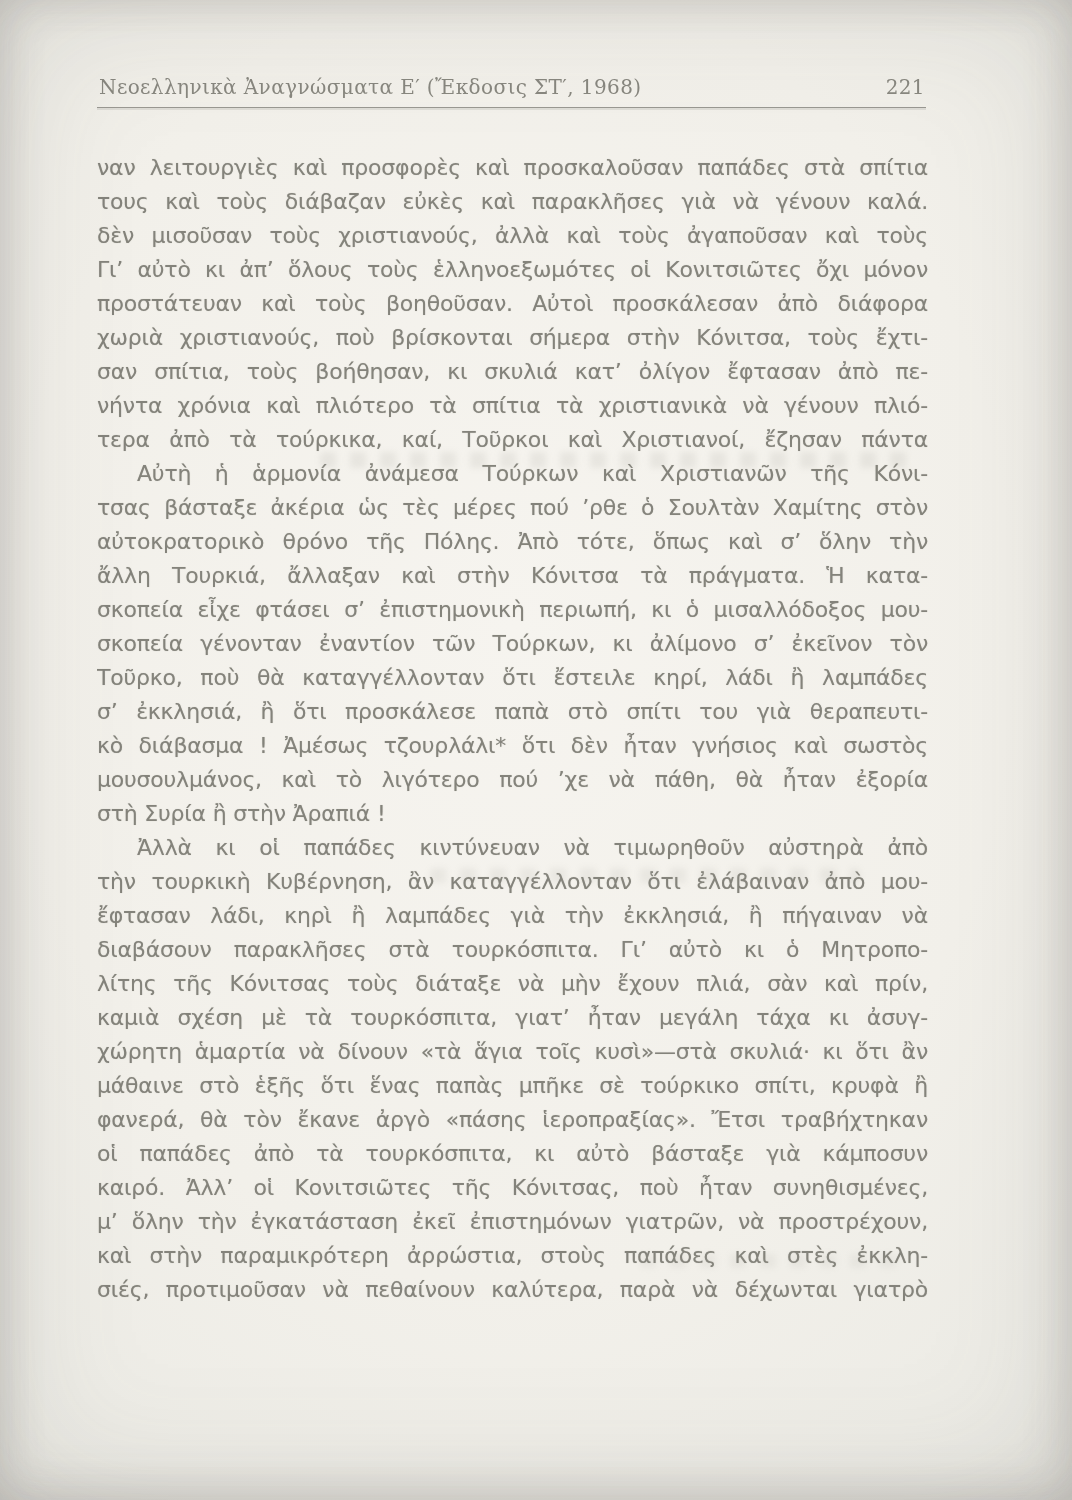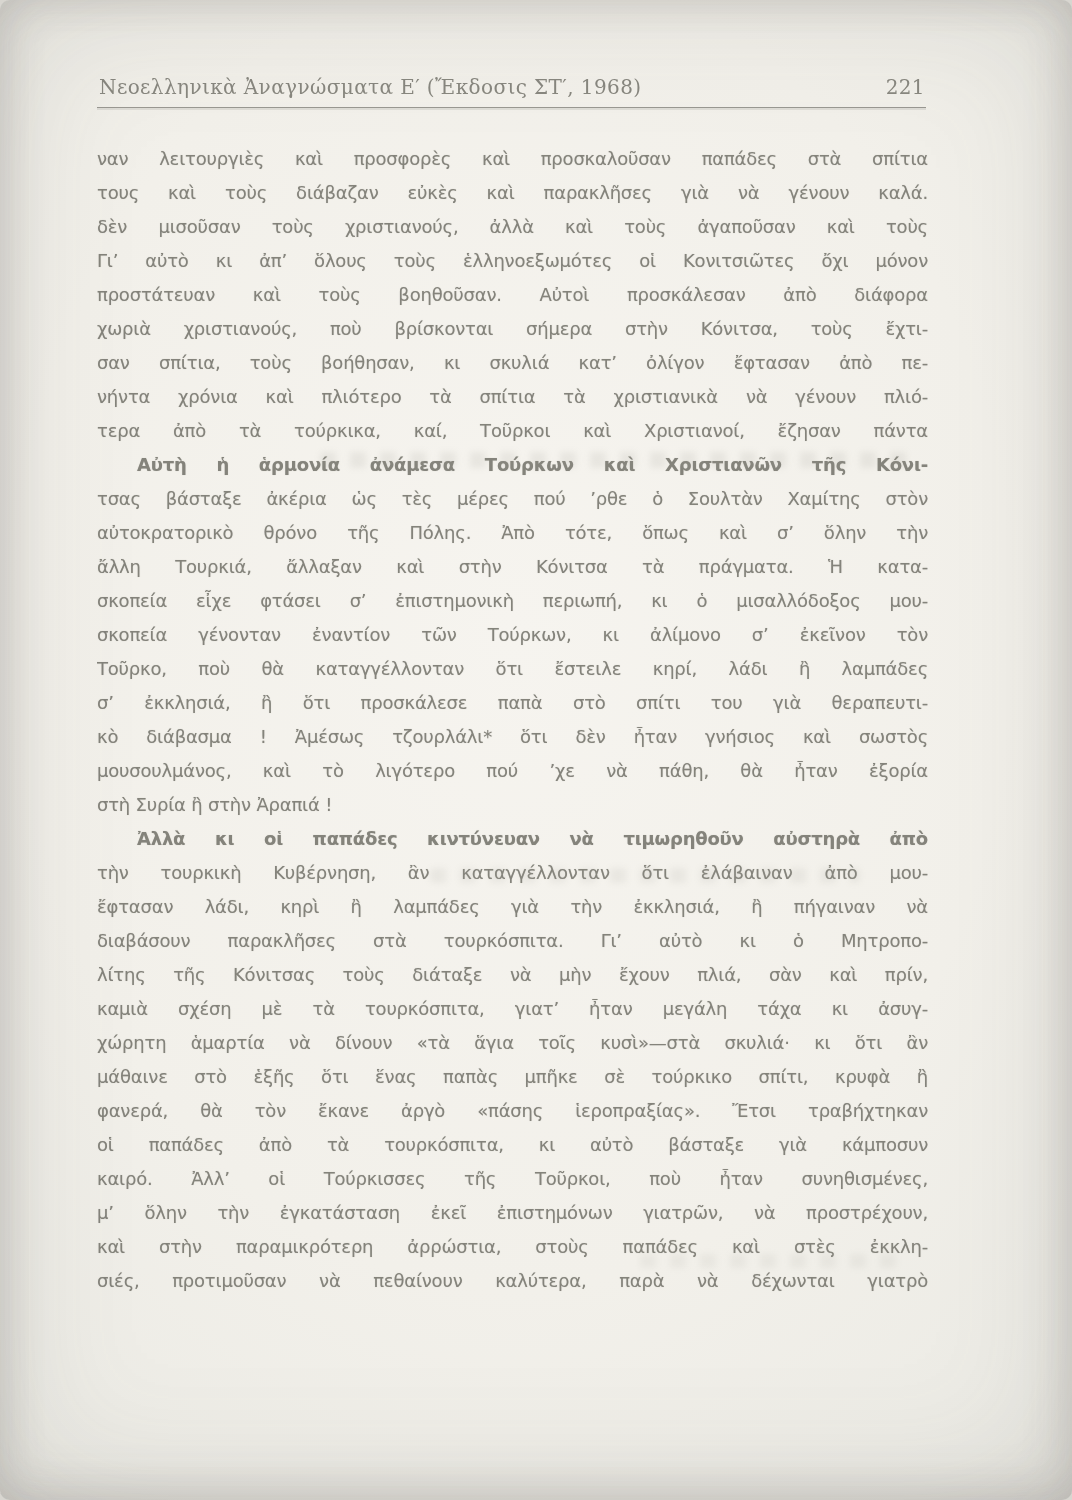--- a/index.html
+++ b/index.html
@@ -5,21 +5,20 @@
   html, body { margin: 0; padding: 0; background: #d8d6d0; }
 
   .page {
     position: relative;
     width: 1072px;
     height: 1500px;
     margin: 0 auto;
     overflow: hidden;
     background:
       radial-gradient(ellipse 900px 1200px at 48% 42%, #f6f4ef 0%, #f2f0ea 55%, #ecebe5 85%, #e6e5df 100%);
-    border-radius: 10px;
   }
 
   
   .vignette {
     position: absolute; inset: 0; pointer-events: none;
     box-shadow:
       inset 0 0 140px rgba(95, 93, 84, 0.16),
       inset -10px 0 45px rgba(95, 93, 84, 0.10),
       inset 0 -12px 50px rgba(95, 93, 84, 0.10),
       inset 12px 0 40px rgba(95, 93, 84, 0.08);
@@ -51,37 +50,37 @@
   .rule {
     position: absolute;
     top: 107px; left: 97px; width: 829px; height: 1px;
     background: #8b8a83;
     box-shadow: 0 1.5px 0 rgba(139, 138, 131, 0.45);
     opacity: 0.85;
   }
 
   .text-body {
     position: absolute;
-    top: 142px; left: 97px; width: 831px;
+    top: 151px; left: 97px; width: 831px;
     font-family: "DejaVu Sans", "Liberation Sans", sans-serif;
-    font-size: 18px;
+    font-size: 22px;
     color: #84837b;
     letter-spacing: -0.2px;
     text-shadow: 0 0 1px rgba(132, 131, 123, 0.38);
   }
 
   .line {
     height: 34px;
     line-height: 34px;
     overflow: hidden;
     white-space: normal;
     text-align: justify;
   }
   .line.j { text-align: justify; text-align-last: justify; }
-  .line.indent { text-indent: 40px; font-weight: bold; }
+  .line.indent { text-indent: 40px; }
 </style>
 </head>
 <body>
 
 <div class="page">
 
   <div class="running-head">
     <span class="title">Νεοελληνικὰ Ἀναγνώσματα Ε′ (Ἔκδοσις ΣΤ′, 1968)</span>
     <span class="folio">221</span>
   </div>
@@ -112,21 +111,21 @@
       <div class="line j indent">Ἀλλὰ κι οἱ παπάδες κιντύνευαν νὰ τιμωρηθοῦν αὐστηρὰ ἀπὸ</div>
       <div class="line j">τὴν τουρκικὴ Κυβέρνηση, ἂν καταγγέλλονταν ὅτι ἐλάβαιναν ἀπὸ μου-</div>
       <div class="line j">ἔφτασαν λάδι, κηρὶ ἢ λαμπάδες γιὰ τὴν ἐκκλησιά, ἢ πήγαιναν νὰ</div>
       <div class="line j">διαβάσουν παρακλῆσες στὰ τουρκόσπιτα. Γι’ αὐτὸ κι ὁ Μητροπο-</div>
       <div class="line j">λίτης τῆς Κόνιτσας τοὺς διάταξε νὰ μὴν ἔχουν πλιά, σὰν καὶ πρίν,</div>
       <div class="line j">καμιὰ σχέση μὲ τὰ τουρκόσπιτα, γιατ’ ἦταν μεγάλη τάχα κι ἀσυγ-</div>
       <div class="line j">χώρητη ἁμαρτία νὰ δίνουν «τὰ ἅγια τοῖς κυσὶ»—στὰ σκυλιά· κι ὅτι ἂν</div>
       <div class="line j">μάθαινε στὸ ἑξῆς ὅτι ἕνας παπὰς μπῆκε σὲ τούρκικο σπίτι, κρυφὰ ἢ</div>
       <div class="line j">φανερά, θὰ τὸν ἔκανε ἀργὸ «πάσης ἱεροπραξίας». Ἔτσι τραβήχτηκαν</div>
       <div class="line j">οἱ παπάδες ἀπὸ τὰ τουρκόσπιτα, κι αὐτὸ βάσταξε γιὰ κάμποσυν</div>
-      <div class="line j">καιρό. Ἀλλ’ οἱ Τούρκισσες τῆς Τοῦρκοι, ποὺ ἦταν συνηθισμένες,</div>
+      <div class="line j">καιρό. Ἀλλ’ οἱ Κονιτσιῶτες τῆς Κόνιτσας, ποὺ ἦταν συνηθισμένες,</div>
       <div class="line j">μ’ ὅλην τὴν ἐγκατάσταση ἐκεῖ ἐπιστημόνων γιατρῶν, νὰ προστρέχουν,</div>
       <div class="line j">καὶ στὴν παραμικρότερη ἀρρώστια, στοὺς παπάδες καὶ στὲς ἐκκλη-</div>
       <div class="line j">σιές, προτιμοῦσαν νὰ πεθαίνουν καλύτερα, παρὰ νὰ δέχωνται γιατρὸ</div>
     </div>
 
   <div class="bleed bleed-a"></div>
   <div class="bleed bleed-b"></div>
   <div class="bleed bleed-c"></div>
 
   <div class="vignette"></div>

